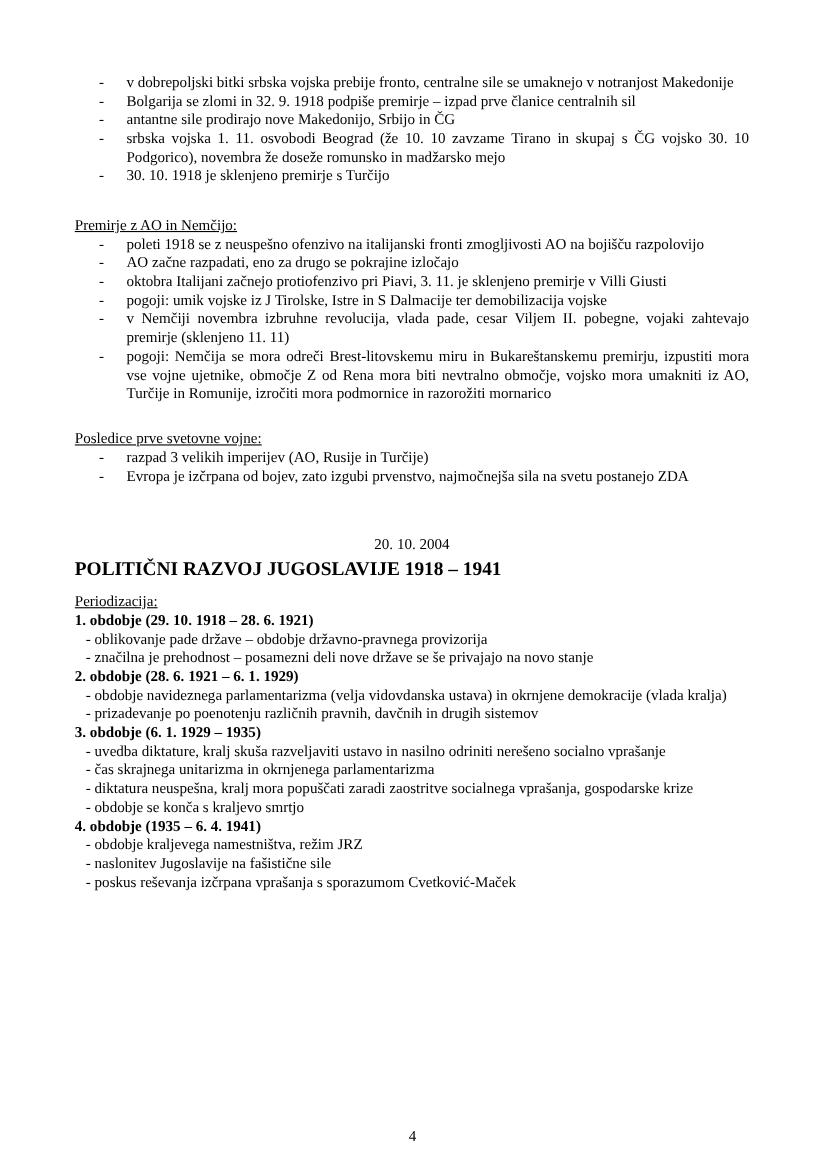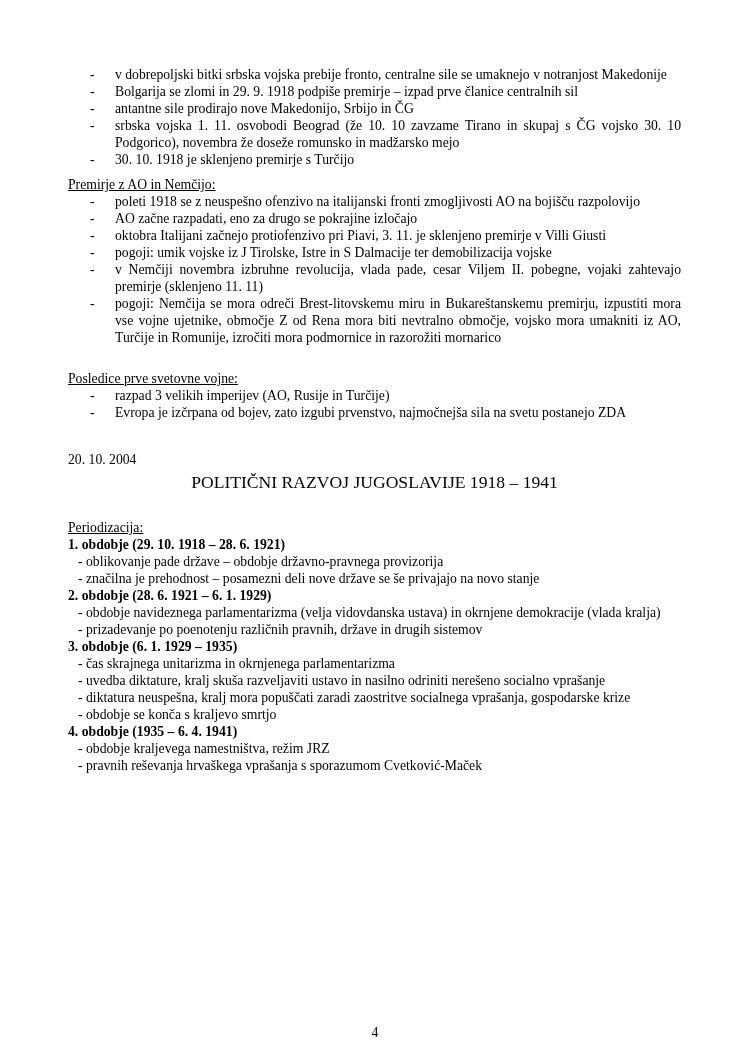--- a/index.html
+++ b/index.html
@@ -15,33 +15,33 @@
     overflow: hidden;
     margin: 0 auto;
   }
   .content { padding: 66px 69px 0 68px; }
 
   .bullet-row { display: flex; padding-left: 22px; }
   .bullet-row .marker { flex: 0 0 25px; }
   .bullet-row .btext { flex: 1; text-align: justify; }
 
   .section-heading { text-decoration: underline; }
-  .mt-block { margin-top: 8px; }
+  .mt-block { margin-top: 28px; }
   .mt-block2 { margin-top: 24px; }
 
-  .date-line { text-align: left; margin-top: 30px; }
+  .date-line { text-align: center; margin-top: 45px; }
   .doc-title {
-    text-align: center;
-    font-weight: normal;
+    text-align: left;
+    font-weight: bold;
     font-size: 17.6px;
     line-height: 22px;
     margin-top: 3px;
   }
 
-  .periodization { margin-top: 26px; }
+  .periodization { margin-top: 10px; }
   .period-header { font-weight: bold; }
   .point { padding-left: 20px; text-indent: -10px; }
 
   .page-number {
     position: absolute;
     bottom: 20px;
     left: 0;
     right: 0;
     text-align: center;
   }
@@ -52,21 +52,21 @@
 <div class="page">
   <div class="content">
 
     <div class="bullet-list">
       <div class="bullet-row">
         <span class="marker">-</span>
         <span class="btext">v dobrepoljski bitki srbska vojska prebije fronto, centralne sile se umaknejo v notranjost Makedonije</span>
       </div>
       <div class="bullet-row">
         <span class="marker">-</span>
-        <span class="btext">Bolgarija se zlomi in 29. 9. 1918 podpiše premirje – izpad prve članice centralnih sil</span>
+        <span class="btext">Bolgarija se zlomi in 32. 9. 1918 podpiše premirje – izpad prve članice centralnih sil</span>
       </div>
       <div class="bullet-row">
         <span class="marker">-</span>
         <span class="btext">antantne sile prodirajo nove Makedonijo, Srbijo in ČG</span>
       </div>
       <div class="bullet-row">
         <span class="marker">-</span>
         <span class="btext">srbska vojska 1. 11. osvobodi Beograd (že 10. 10 zavzame Tirano in skupaj s ČG vojsko 30. 10 Podgorico), novembra že doseže romunsko in madžarsko mejo</span>
       </div>
       <div class="bullet-row">
@@ -123,34 +123,35 @@
 
       <div class="period">
         <div class="period-header">1. obdobje (29. 10. 1918 – 28. 6. 1921)</div>
         <div class="point">- oblikovanje pade države – obdobje državno-pravnega provizorija</div>
         <div class="point">- značilna je prehodnost – posamezni deli nove države se še privajajo na novo stanje</div>
       </div>
 
       <div class="period">
         <div class="period-header">2. obdobje (28. 6. 1921 – 6. 1. 1929)</div>
         <div class="point">- obdobje navideznega parlamentarizma (velja vidovdanska ustava) in okrnjene demokracije (vlada kralja)</div>
-        <div class="point">- prizadevanje po poenotenju različnih pravnih, države in drugih sistemov</div>
+        <div class="point">- prizadevanje po poenotenju različnih pravnih, davčnih in drugih sistemov</div>
       </div>
 
       <div class="period">
         <div class="period-header">3. obdobje (6. 1. 1929 – 1935)</div>
+        <div class="point">- uvedba diktature, kralj skuša razveljaviti ustavo in nasilno odriniti nerešeno socialno vprašanje</div>
         <div class="point">- čas skrajnega unitarizma in okrnjenega parlamentarizma</div>
-        <div class="point">- uvedba diktature, kralj skuša razveljaviti ustavo in nasilno odriniti nerešeno socialno vprašanje</div>
         <div class="point">- diktatura neuspešna, kralj mora popuščati zaradi zaostritve socialnega vprašanja, gospodarske krize</div>
         <div class="point">- obdobje se konča s kraljevo smrtjo</div>
       </div>
 
       <div class="period">
         <div class="period-header">4. obdobje (1935 – 6. 4. 1941)</div>
         <div class="point">- obdobje kraljevega namestništva, režim JRZ</div>
-        <div class="point">- pravnih reševanja hrvaškega vprašanja s sporazumom Cvetković-Maček</div>
+        <div class="point">- naslonitev Jugoslavije na fašistične sile</div>
+        <div class="point">- poskus reševanja izčrpana vprašanja s sporazumom Cvetković-Maček</div>
       </div>
     </div>
 
   </div>
 
   <div class="page-number">4</div>
 </div>
 
 </body></html>

